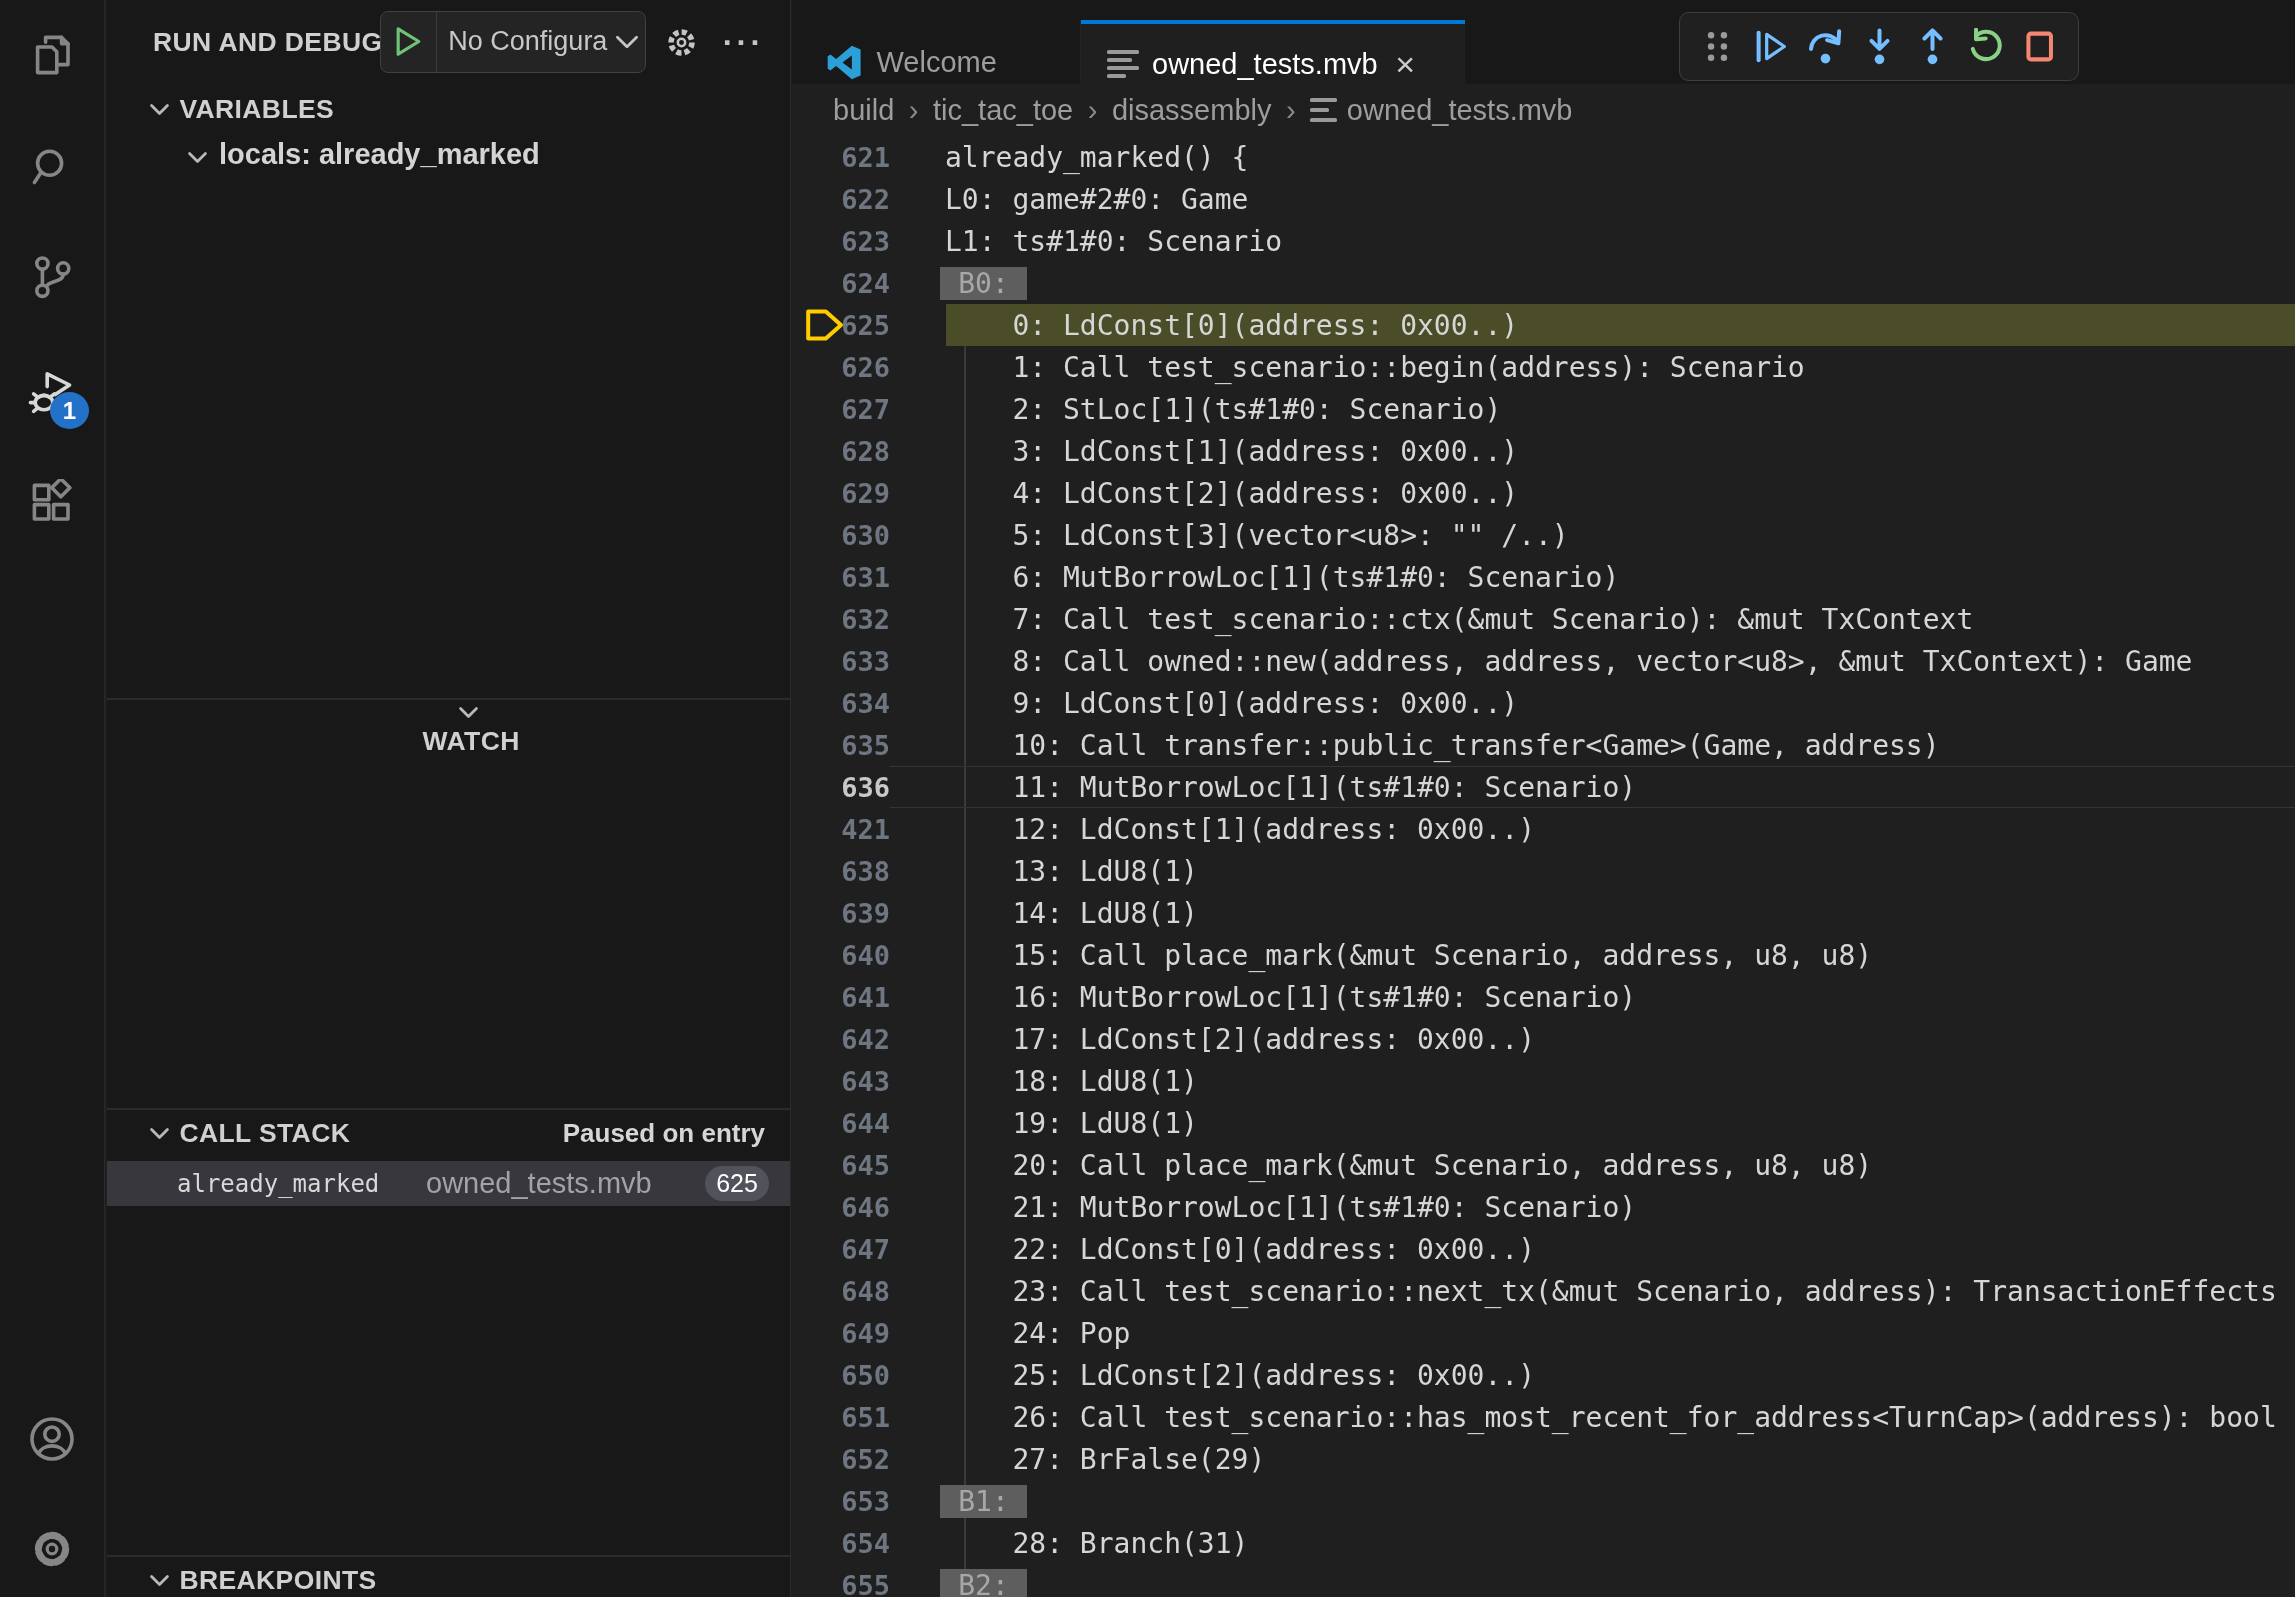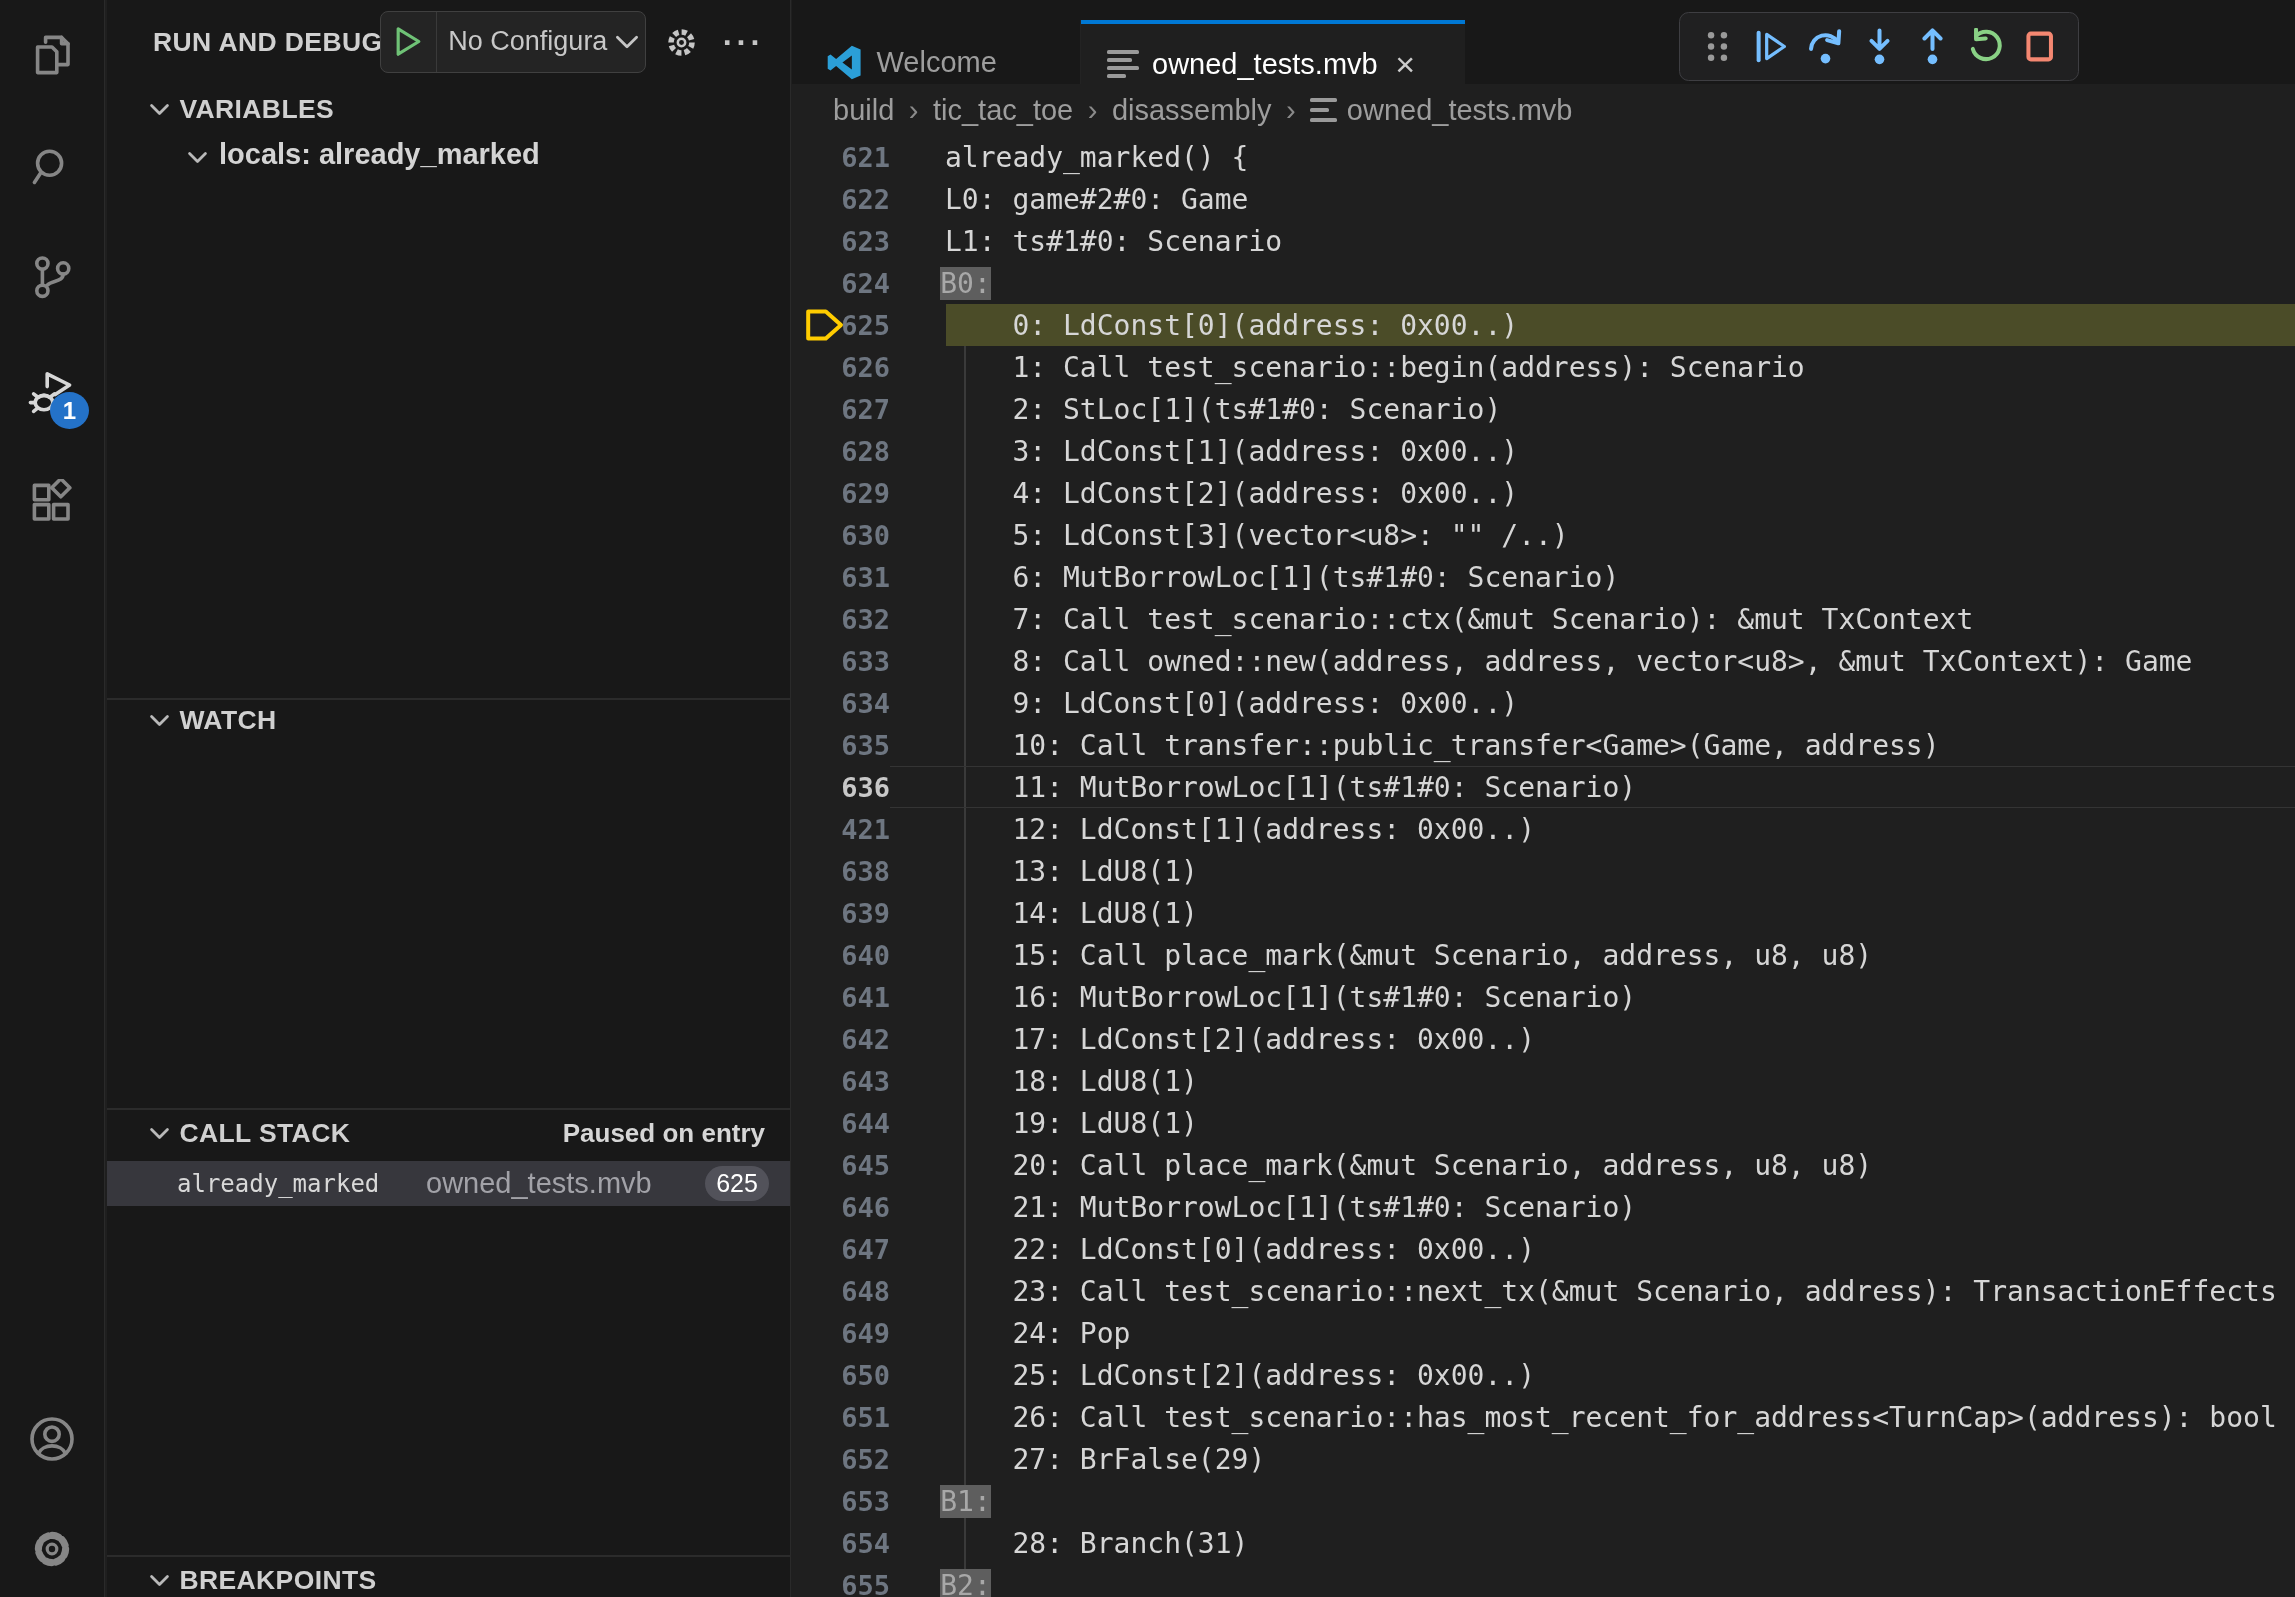--- a/index.html
+++ b/index.html
@@ -66,21 +66,21 @@
 
   
   .code { position:absolute; left:0; top:136px; right:0; bottom:0; overflow:hidden; }
   .indent-guide { position:absolute; left:172px; top:210px; height:1252px; width:1.6px; background:#3a3a3a; z-index:0; }
   .code-row { position:relative; height:42px; display:flex; align-items:center; }
   .ln { width:98px; flex:none; text-align:right; font-family:"DejaVu Sans Mono", monospace; font-size:27px; color:#6e7681; z-index:2;font-weight:bold; }
   .code-text { margin-left:55px; font-family:"DejaVu Sans Mono", monospace; font-size:28px; color:#d6d6d6; white-space:pre; z-index:2; }
   .debug-row::before { content:""; position:absolute; left:154px; right:0; top:0; bottom:0; background:#4b4c28; z-index:1; }
   .cursor-row::before { content:""; position:absolute; left:98px; right:0; top:0; bottom:0; border-top:1.6px solid #343434; border-bottom:1.6px solid #343434; z-index:1; }
   .cursor-row .ln { color:#c8c8c8; }
-  .blabel { background:#5e5e5e; color:#a8a8a8; padding:0 0; margin-left:-4.8px; }
+  .blabel { background:#5e5e5e; color:#a8a8a8; padding:0 18px; margin-left:-4.8px; }
   .debug-arrow { position:absolute; left:13px; top:4px; width:40px; height:34px; z-index:3; }
 </style>
 </head>
 <body>
 
 <div class="activity-bar">
   <div class="ab-icon" style="top:55px">
     <svg viewBox="0 0 60 60">
         <path d="M22 14 V8 h20 l8 8 v26 h-12"></path>
         <path d="M42 8 v8 h8"></path>
@@ -165,21 +165,21 @@
     <span class="section-label">VARIABLES</span>
   </div>
   <div class="locals-row">
     <span class="chev"><svg viewBox="0 0 34 34">
           <path d="M7 12 L17 22 L27 12"></path>
         </svg></span>
     <span class="label">locals: already_marked</span>
   </div>
 
   <div class="divider" style="top:698px"></div>
-  <div class="section-header" style="top:699px; padding-left:39px;">
+  <div class="section-header" style="top:699px; padding-left:39px;flex-direction:column;">
     <span class="chev"><svg viewBox="0 0 34 34">
           <path d="M7 12 L17 22 L27 12"></path>
         </svg></span>
     <span class="section-label">WATCH</span>
   </div>
 
   <div class="divider" style="top:1108px"></div>
   <div class="section-header" style="top:1112px; padding-left:39px;">
     <span class="chev"><svg viewBox="0 0 34 34">
           <path d="M7 12 L17 22 L27 12"></path>

